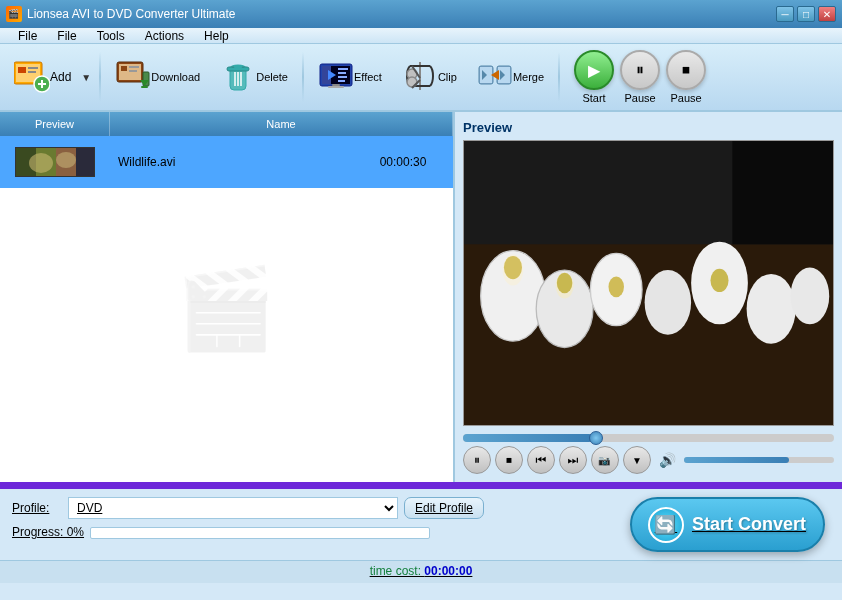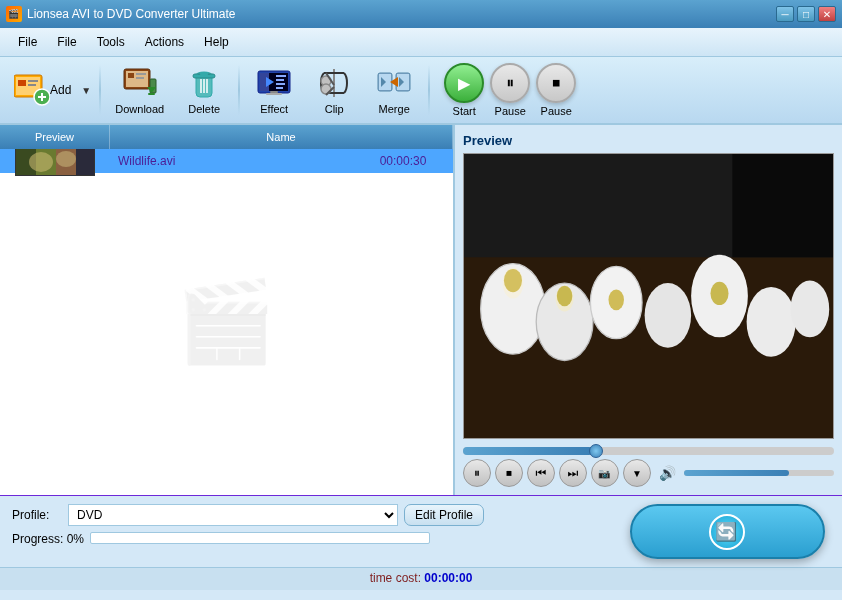--- a/index.html
+++ b/index.html
@@ -40,21 +40,21 @@
       color: white;
       font-size: 10px;
       cursor: pointer;
       display: flex; align-items: center; justify-content: center;
     }
     .title-btn.close { background: linear-gradient(to bottom, #f08080, #c04040); }
 
     
     .menu-bar {
       background: linear-gradient(to bottom, #e8f4fc, #cde5f5);
-      height: 29px;
+      height: 16px;
       display: flex;
       align-items: center;
       padding: 0 8px;
       border-bottom: 1px solid #9fc8e0;
     }
     .menu-item {
       padding: 2px 10px;
       color: #000;
       cursor: pointer;
       font-size: 12px;
@@ -65,21 +65,21 @@
       background: linear-gradient(to bottom, #d8eefa, #b8d8f0);
       height: 68px;
       display: flex;
       align-items: center;
       padding: 4px 8px;
       border-bottom: 2px solid #9fc8e0;
       gap: 0;
     }
     .tool-btn {
       display: flex;
-      flex-direction: column;
+      flex-direction: row;
       align-items: center;
       justify-content: flex-end;
       padding: 4px 10px;
       cursor: pointer;
       min-width: 60px;
       height: 58px;
       border-radius: 4px;
       color: #000;
       font-size: 11px;
     }
@@ -192,23 +192,23 @@
       top: 50%; left: 50%;
       transform: translate(-50%, -50%);
       opacity: 0.07;
       font-size: 80px;
       color: #5ba3d0;
       pointer-events: none;
     }
     .file-row {
       display: flex;
       align-items: center;
-      height: 24px;
+      height: 52px;
       background: #4da6ff;
-      color: #4c1d95;
+      color: #000000;
     }
     .file-thumb {
       width: 110px;
       height: 36px;
       overflow: hidden;
       display: flex; align-items: center; justify-content: center;
     }
     .file-thumb-img {
       width: 80px; height: 30px;
       background: linear-gradient(135deg, #1a1a2e 0%, #4a3a20 30%, #8b6914 60%, #c8a020 80%, #1a1a1a 100%);
@@ -366,21 +366,21 @@
       height: 22px;
       padding: 0 10px;
       background: linear-gradient(to bottom, #e8f4fc, #c8e0f0);
       border: 1px solid #7ab0d0;
       border-radius: 3px;
       cursor: pointer;
       font-size: 12px;
     }
     .progress-row {
       display: flex;
-      align-items: flex-start;
+      align-items: flex-end;
       margin-bottom: 16px;
     }
     .progress-bar-wrap {
       flex: 1;
       max-width: 340px;
       height: 12px;
       background: white;
       border: 1px solid #9fc8e0;
       border-radius: 2px;
       margin-left: 6px;
@@ -637,21 +637,21 @@
       <div class="ctrl-btn" style="font-size:10px;">📷</div>
       <div class="ctrl-btn" style="font-size:10px;">▼</div>
       <span class="vol-icon">🔊</span>
       <div class="volume-slider">
         <div class="volume-fill"></div>
       </div>
     </div>
   </div>
 </div>
 
-<div style="background: #d4e8f7; border-top: 1px solid #6d28d9; position: relative;">
+<div style="background: #d4e8f7; border-top: 7px solid #6d28d9; position: relative; text-decoration: underline;">
   <div style="display: flex;">
 
     <div style="flex: 1; padding: 8px 12px 4px 12px;">
 
       <div class="profile-row">
         <span class="label-text">Profile:</span>
         <select class="profile-select">
           <option>DVD</option>
         </select>
         <button class="edit-profile-btn">Edit Profile</button>
@@ -662,21 +662,22 @@
         <span style="font-size:12px;">Progress: 0%</span>
         <div class="progress-bar-wrap">
           <div style="width:0%; height:100%; background: #4a9fd0; border-radius:2px;"></div>
         </div>
       </div>
     </div>
 
     <div style="width: 230px; display: flex; flex-direction: column; align-items: center; justify-content: center; padding: 8px;">
       <div class="start-convert-btn">
         <div class="convert-icon">🔄</div>
+        <span class="convert-text">Start Convert</span>
       </div>
     </div>
   </div>
 
   <div style="text-align: center; padding: 3px 0 5px 0; background: #c8e0f0; border-top: 1px solid #9fc8e0;">
-    <span style="font-size:12px; color:#7f1d1d;">time cost:</span>
+    <span style="font-size:12px; color:#15803d;">time cost:</span>
     <span style="font-size:12px; color:#0000cc; font-weight: bold;">00:00:00</span>
   </div>
 </div>
 
 </body></html>

